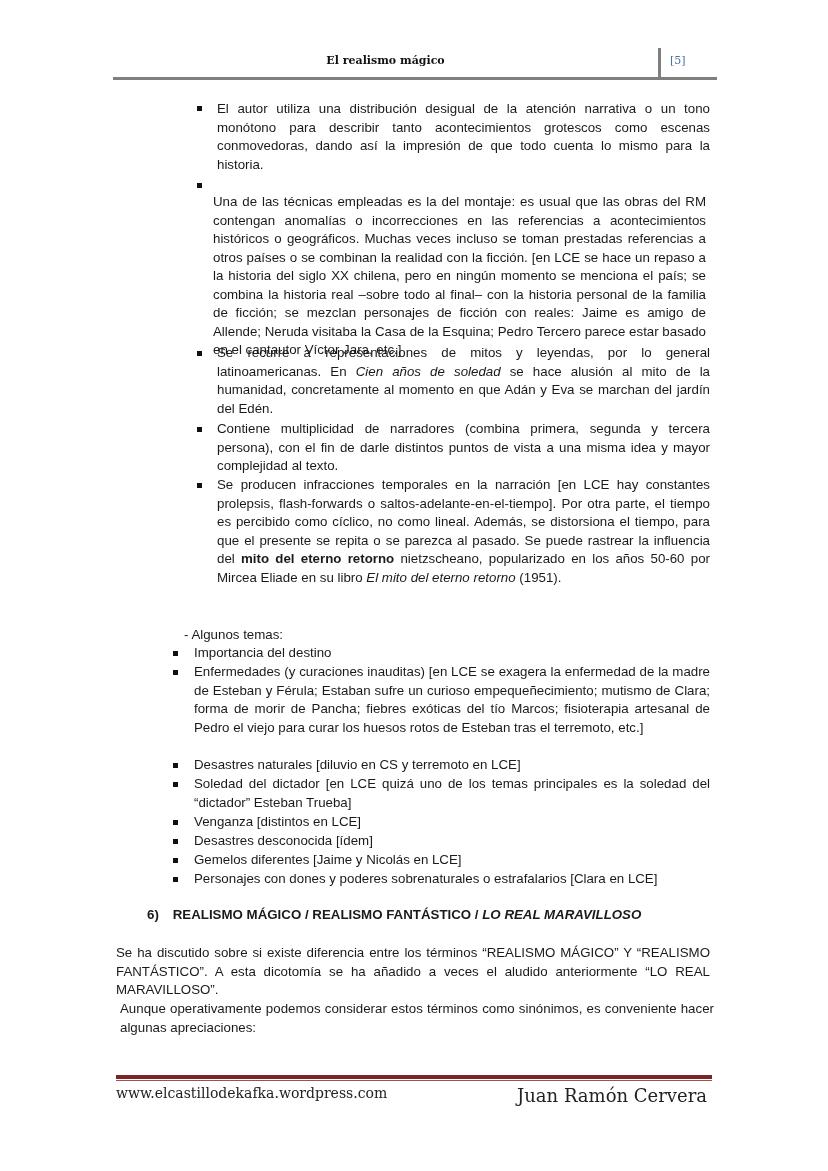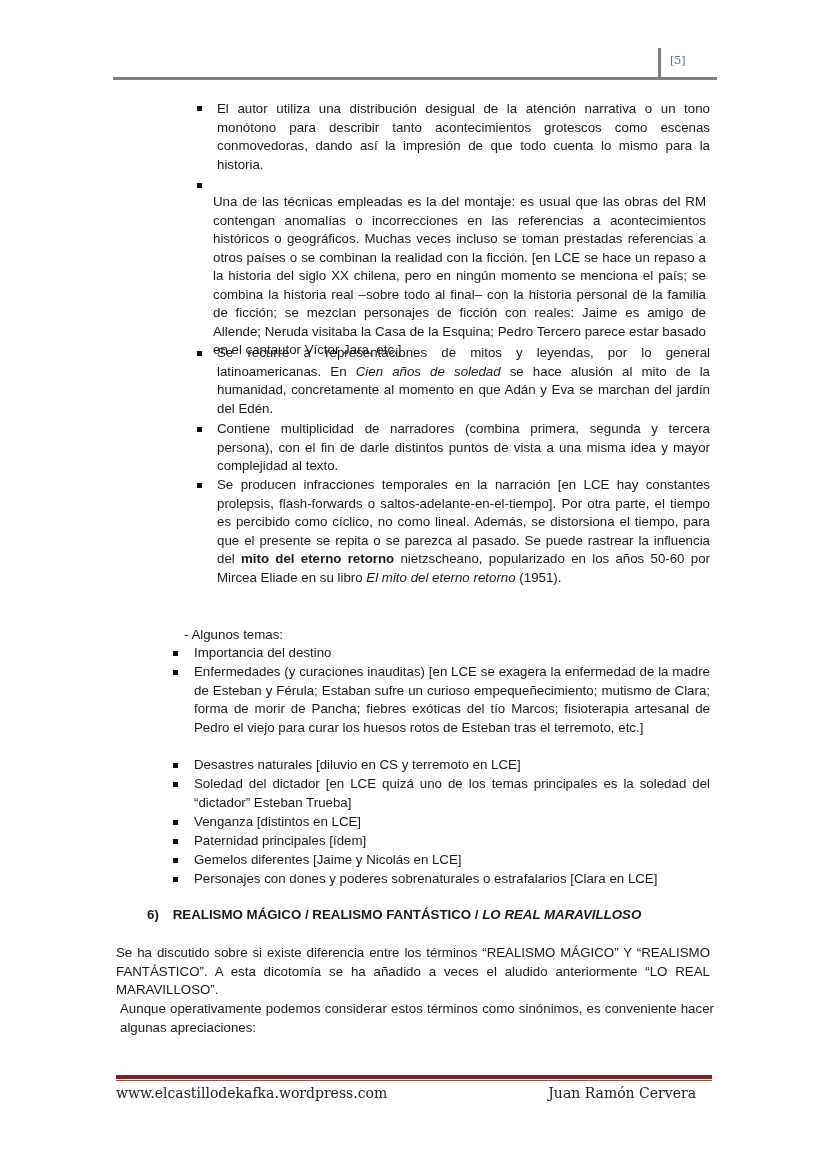--- a/index.html
+++ b/index.html
@@ -43,30 +43,31 @@
       position: absolute; left: 116px; top: 1075px; width: 596px; height: 4px; background: #7a2424;
     }
     .footer-line2 {
       position: absolute; left: 116px; top: 1080px; width: 596px; height: 1px; background: #a05050;
     }
     .footer-left {
       position: absolute; left: 116px; top: 1085px;
       font-family: "DejaVu Serif", serif; font-size: 14px; color: #222;
     }
     .footer-right {
-      position: absolute; right: 132px; top: 1085px;
-      font-family: "DejaVu Serif", serif; font-size: 14px; color: #222; margin-left: 32px;
+      position: absolute; right: 121px; top: 1085px;
+      font-family: "DejaVu Serif", serif; font-size: 18px; color: #222; margin-left: 32px;
     }
     i { font-style: italic; }
     b { font-weight: bold; }
   </style>
 </head>
 <body>
 
 <div class="header">
+  <div class="header-title">El realismo mágico</div>
   <div class="header-vline"></div>
   <div class="header-page">[5]</div>
   <div class="header-hline"></div>
 </div>
 
 <div class="content">
 
   <div class="bullet-mark" style="left:197px; top:106px;"></div>
   <div class="item-text para last" style="left:217px; top:100px; width:493px;">
     <span>El autor utiliza una distribución desigual de la atención narrativa o un tono monótono para describir tanto acontecimientos grotescos como escenas conmovedoras, dando así la impresión de que todo cuenta lo mismo para la historia.</span>
@@ -103,21 +104,21 @@
   <div class="bullet-mark" style="left:173px; top:763px;"></div>
   <div class="item-text" style="left:194px; top:756px; width:516px;">Desastres naturales [diluvio en CS y terremoto en LCE]</div>
 
   <div class="bullet-mark" style="left:173px; top:782px;"></div>
   <div class="item-text para last" style="left:194px; top:775px; width:516px;">Soledad del dictador [en LCE quizá uno de los temas principales es la soledad del “dictador” Esteban Trueba]</div>
 
   <div class="bullet-mark" style="left:173px; top:820px;"></div>
   <div class="item-text" style="left:194px; top:813px; width:516px;">Venganza [distintos en LCE]</div>
 
   <div class="bullet-mark" style="left:173px; top:839px;"></div>
-  <div class="item-text" style="left:194px; top:832px; width:516px;">Paternidad principales [ídem]</div>
+  <div class="item-text" style="left:194px; top:832px; width:516px;">Desastres desconocida [ídem]</div>
 
   <div class="bullet-mark" style="left:173px; top:858px;"></div>
   <div class="item-text" style="left:194px; top:851px; width:516px;">Gemelos diferentes [Jaime y Nicolás en LCE]</div>
 
   <div class="bullet-mark" style="left:173px; top:877px;"></div>
   <div class="item-text" style="left:194px; top:870px; width:516px;">Personajes con dones y poderes sobrenaturales o estrafalarios [Clara en LCE]</div>
 
   <div class="heading">
     <span class="num">6)</span>
     <span>REALISMO MÁGICO / REALISMO FANTÁSTICO / </span><i>LO REAL MARAVILLOSO</i>

